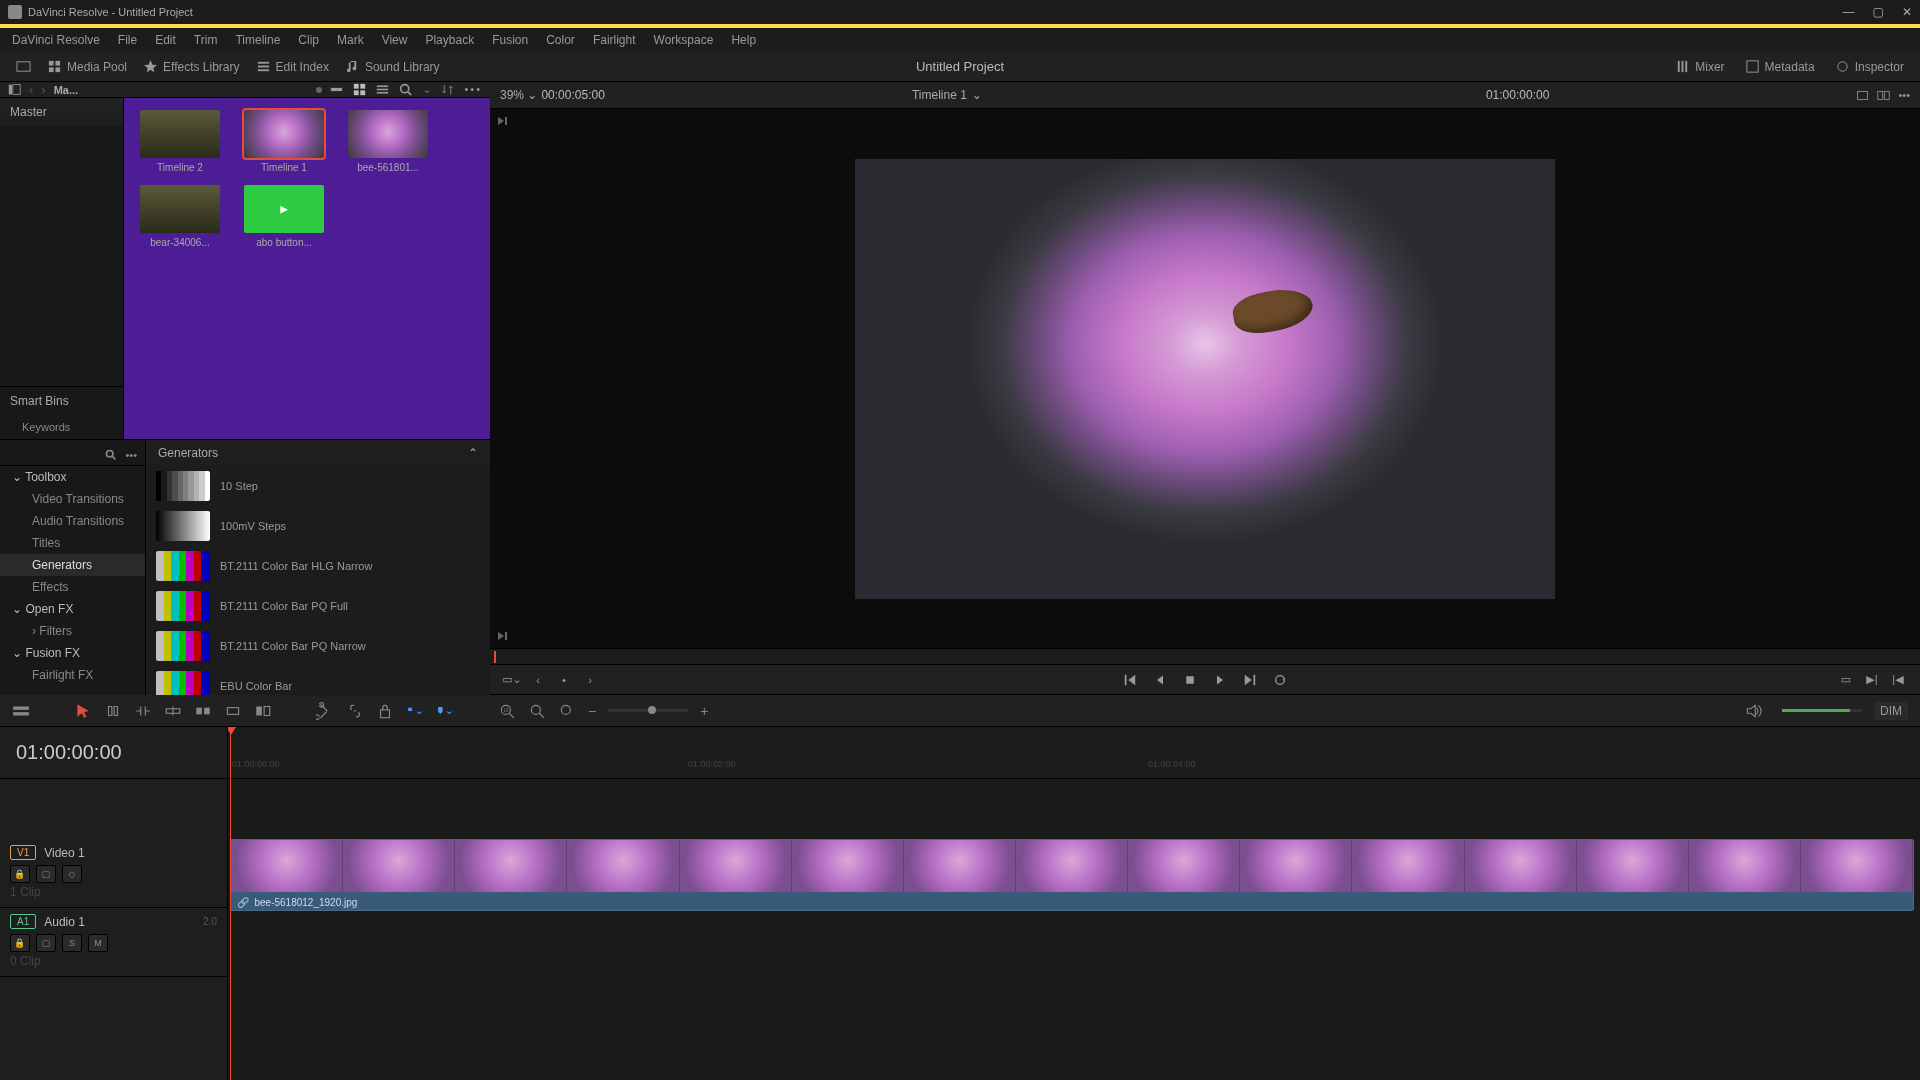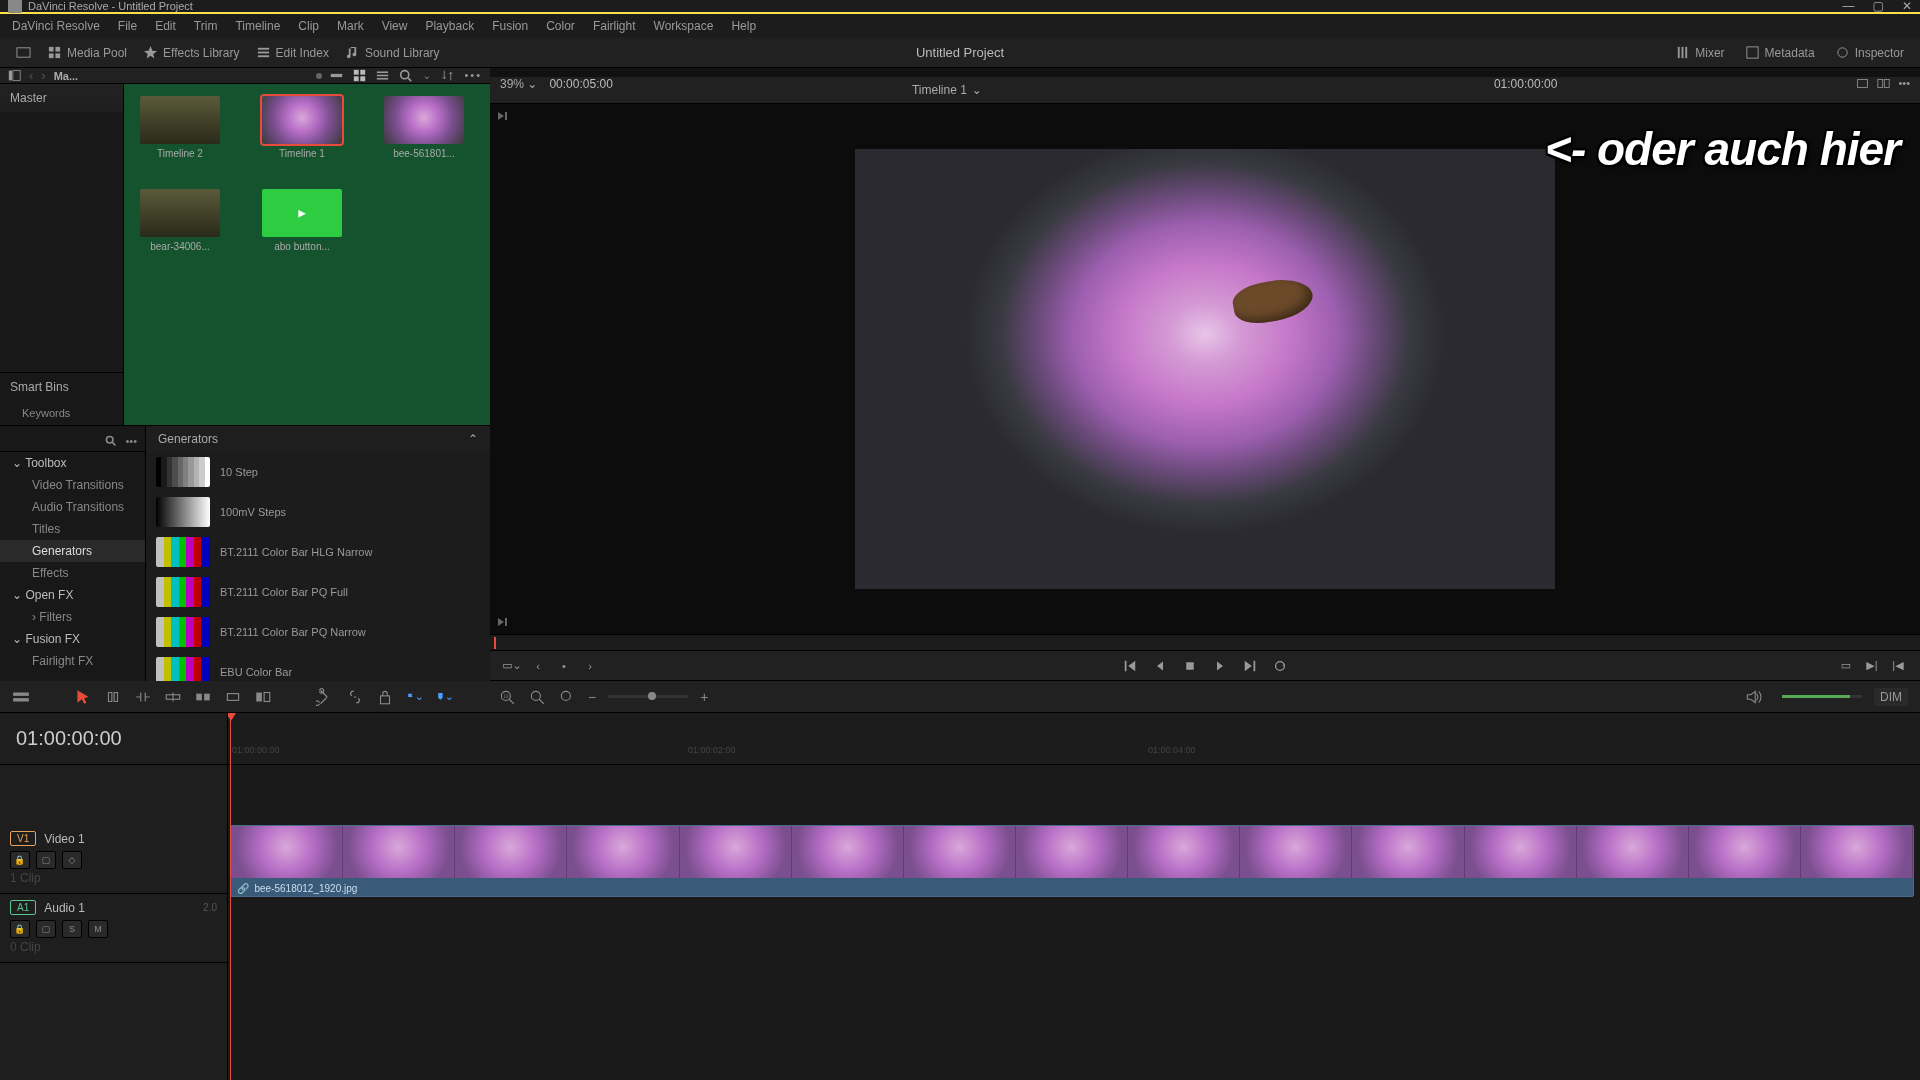--- a/index.html
+++ b/index.html
@@ -1,17 +1,17 @@
 <!DOCTYPE html>
 <html><head>
 <meta charset="utf-8">
 <style>
 * { margin: 0; padding: 0; box-sizing: border-box; font-family: "Segoe UI", Arial, sans-serif; user-select: none; }
 body { background: #1a1a1a; color: #999; font-size: 11px; overflow: hidden; width: 1920px; height: 1080px; }
-.titlebar { height: 14px; background: #1c1c1c; display: flex; align-items: center; padding: 0 8px; border-bottom: 2px solid #fde047; }
+.titlebar { height: 28px; background: #1c1c1c; display: flex; align-items: center; padding: 0 8px; border-bottom: 4px solid #fde047; }
 .titlebar-icon { width: 14px; height: 14px; background: #888; border-radius: 2px; margin-right: 6px; }
 .titlebar-text { font-size: 11px; color: #aaa; flex: 1; }
 .win-controls { display: flex; gap: 18px; color: #aaa; }
 .win-btn { cursor: pointer; font-size: 12px; }
 .menubar { height: 24px; background: #1c1c1c; display: flex; align-items: center; padding: 0 4px; gap: 2px; }
 .menu-item { padding: 2px 8px; color: #999; font-size: 12px; cursor: pointer; }
 .toolbar { height: 30px; background: #212121; display: flex; align-items: center; padding: 0 8px; border-bottom: 1px solid #000; position: relative; }
 .tool-btn { display: flex; align-items: center; gap: 5px; padding: 3px 8px; color: #999; font-size: 12px; cursor: pointer; }
 .tool-btn svg { width: 15px; height: 15px; }
 .toolbar-center { position: absolute; left: 50%; transform: translateX(-50%); color: #bbb; font-size: 13px; font-weight: 500; }
@@ -20,21 +20,21 @@
 .left-col { width: 490px; display: flex; flex-direction: column; background: #1a1a1a; }
 .media-strip { height: 27px; background: #212121; display: flex; align-items: center; padding: 0 8px; gap: 8px; border-bottom: 1px solid #000; }
 .media-strip .nav { color: #555; font-size: 13px; }
 .media-strip .path { color: #aaa; font-weight: bold; flex: 1; }
 .dot { width: 6px; height: 6px; border-radius: 50%; background: #666; }
 .strip-icons { display: flex; gap: 10px; margin-left: auto; }
 .strip-icn { width: 13px; height: 13px; cursor: pointer; }
 .media-body { display: flex; flex: 1; }
 .bin-col { width: 124px; background: #181818; border-right: 1px solid #000; }
 .bin-header { padding: 7px 10px; color: #aaa; font-size: 12px; background: linear-gradient(#222,#1e1e1e); }
-.thumb-area { flex: 1; background: #14532d; padding: 12px 10px; display: flex; flex-wrap: wrap; gap: 30px; align-content: flex-start; }
+.thumb-area { flex: 1; background: #4c1d95; padding: 12px 10px; display: flex; flex-wrap: wrap; gap: 12px; align-content: flex-start; }
 .clip-card { width: 92px; display: flex; flex-direction: column; align-items: center; gap: 4px; }
 .clip-thumb { width: 80px; height: 48px; background: #333; border-radius: 2px; object-fit: cover; }
 .clip-thumb.selected { outline: 2px solid #e64b3c; }
 .clip-thumb.green { background: #2ecc40; display: flex; align-items: center; justify-content: center; color: #fff; font-weight: bold; font-size: 9px; }
 .clip-thumb.flower { background: radial-gradient(circle at 50% 45%, #d9a8d9 0%, #b86fc7 30%, #7a4e8f 60%, #3a3a3a 100%); }
 .clip-thumb.bear { background: linear-gradient(#5a5a3a,#2a2a1a); }
 .clip-label { font-size: 10px; color: #aaa; text-align: center; overflow: hidden; text-overflow: ellipsis; white-space: nowrap; width: 100%; }
 .smartbins { padding: 7px 10px; color: #aaa; font-size: 12px; background: #181818; border-top: 1px solid #000; }
 .smartbins-item { padding: 6px 22px; color: #888; font-size: 11px; }
 .effects-panel { height: 290px; display: flex; background: #1a1a1a; border-top: 1px solid #000; }
@@ -48,21 +48,21 @@
 .fx-list { flex: 1; background: #1c1c1c; overflow-y: auto; }
 .fx-list-head { padding: 6px 12px; color: #aaa; font-size: 12px; background: #1e1e1e; display: flex; justify-content: space-between; }
 .fx-item { display: flex; align-items: center; gap: 10px; padding: 5px 10px; cursor: pointer; }
 .fx-swatch { width: 54px; height: 30px; border-radius: 2px; }
 .fx-name { font-size: 11px; color: #999; }
 .sw-10step { background: linear-gradient(to right,#000 0 10%,#1a1a1a 10% 20%,#333 20% 30%,#4d4d4d 30% 40%,#666 40% 50%,#808080 50% 60%,#999 60% 70%,#b3b3b3 70% 80%,#ccc 80% 90%,#fff 90%); }
 .sw-100mv { background: linear-gradient(to right,#000,#fff); }
 .sw-bars { background: linear-gradient(to right,#c0c0c0 0 14%,#c0c000 14% 28%,#00c0c0 28% 42%,#00c000 42% 56%,#c000c0 56% 70%,#c00000 70% 84%,#0000c0 84%); }
 .sw-grad { background: linear-gradient(to right,#2a5fb7,#8ab8e8); }
 .viewer-col { flex: 1; background: #111; display: flex; flex-direction: column; position: relative; }
-.viewer-strip { height: 27px; background: #212121; display: flex; padding: 0 10px; gap: 12px; border-bottom: 1px solid #000; margin-top: 9px; }
+.viewer-strip { height: 27px; background: #212121; display: flex; align-items: center; padding: 0 10px; gap: 4px; border-bottom: 1px solid #000; }
 .zoom { color: #aaa; font-size: 12px; }
 .tc { color: #bbb; font-size: 12px; }
 .timeline-drop { margin-left: auto; color: #aaa; font-size: 12px; display: flex; align-items: center; gap: 5px; }
 .viewer-canvas { flex: 1; background: #0c0c0c; display: flex; align-items: center; justify-content: center; position: relative; }
 .frame { width: 700px; height: 440px; background: #000; position: relative; overflow: hidden; }
 .flower-img { position: absolute; inset: 0; background: radial-gradient(ellipse 240px 200px at 50% 42%, #e8c5e8 0%, #d49ad4 15%, #c678c9 35%, #9d5fb0 55%, #6a4a7a 70%, #3a3a42 85%, #2a2a30 100%); }
 .bee-body { position: absolute; left: 54%; top: 30%; width: 80px; height: 40px; background: #6b4a2a; border-radius: 40% 50% 50% 40%; transform: rotate(-10deg); box-shadow: inset -5px -5px 10px rgba(0,0,0,.4); }
 .overlay-text { position: absolute; top: 54px; right: 20px; font-size: 46px; font-weight: 900; font-style: italic; color: #fff; letter-spacing: -1px; text-shadow: -2px -2px 0 #000, 2px -2px 0 #000, -2px 2px 0 #000, 2px 2px 0 #000, 3px 3px 4px rgba(0,0,0,.6); }
 .viewer-corner { position: absolute; color: #666; }
 .scrub-bar { height: 16px; background: #1c1c1c; border-top: 1px solid #000; position: relative; }
@@ -346,21 +346,20 @@
           <path d="M2 2l6 4-6 4zM9 2h2v8h-2z"></path>
         </svg>
       <div class="frame">
         <div class="flower-img"></div>
         <div class="bee-body"></div>
       </div>
       <svg class="viewer-corner" style="bottom:6px;left:6px" width="12" height="12">
           <path d="M2 2l6 4-6 4zM9 2h2v8h-2z"></path>
         </svg>
     </div>
-    <div class="overlay-text">&lt;- oder auch hier</div>
     <div class="scrub-bar">
         <div class="scrub-pos"></div>
       </div>
     <div class="transport">
       <div class="transport-left">
         <div class="t-btn">▭⌄</div>
         <div class="t-btn">‹</div>
         <div class="t-btn">•</div>
         <div class="t-btn">›</div>
       </div>

